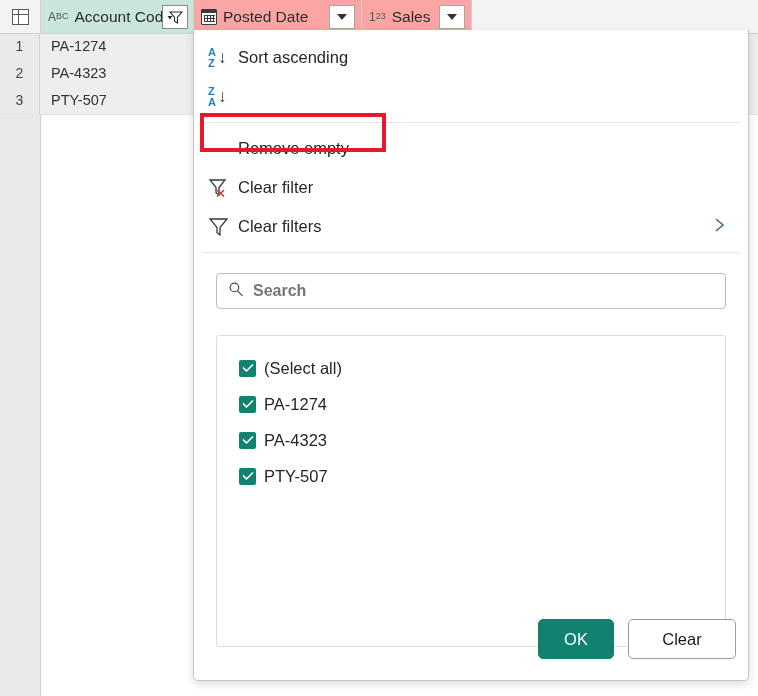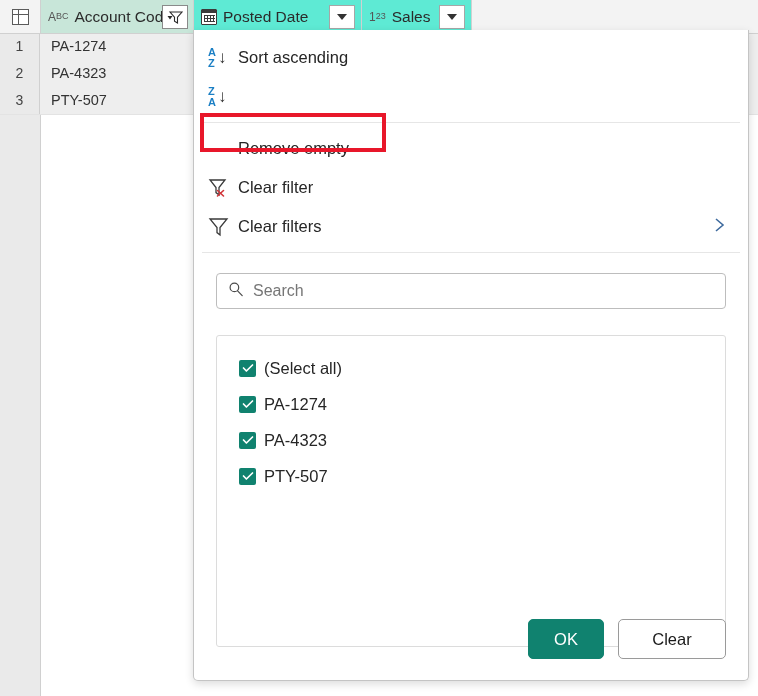--- a/index.html
+++ b/index.html
@@ -62,21 +62,21 @@
     box-shadow: 5px 0 0 -0.5px #5a5a5a;
   }
 
   .col-head {
     display: flex;
     align-items: center;
     border-right: 1px solid #d0d0d0;
     padding: 0 0 0 7px;
     box-sizing: border-box;
     position: relative;
-    background: #5eead4;
+    background: #fca5a5;
   }
   .col-head.active { background: #c8e6d9; }
   .col-label {
     font-size: 15.5px;
     color: #2b2b2b;
     margin-left: 6px;
     white-space: nowrap;
   }
   .type-icon {
     font-size: 12px;
@@ -258,21 +258,21 @@
     top: 83px;
     width: 186px;
     height: 39px;
     border: 4px solid #e8172a;
     box-sizing: border-box;
     pointer-events: none;
     z-index: 5;
   }
 
   
-  .search-wrap { padding: 14px 22px 12px 22px; }
+  .search-wrap { padding: 14px 22px 12px 22px; font-weight: bold; }
   .search-box {
     height: 36px;
     border: 1px solid #bdbdbd;
     border-radius: 4px;
     display: flex;
     align-items: center;
     padding: 0 11px;
     box-sizing: border-box;
     background: #fff;
   }
@@ -310,21 +310,21 @@
   }
   .value-label {
     font-size: 16.5px;
     color: #262626;
     margin-left: 8px;
   }
 
   
   .footer {
     position: absolute;
-    right: 22px;
+    right: 12px;
     bottom: 21px;
     display: flex;
     gap: 14px;
   }
   .btn {
     height: 40px;
     min-width: 73px;
     border-radius: 5px;
     font-size: 16.5px;
     display: flex;

